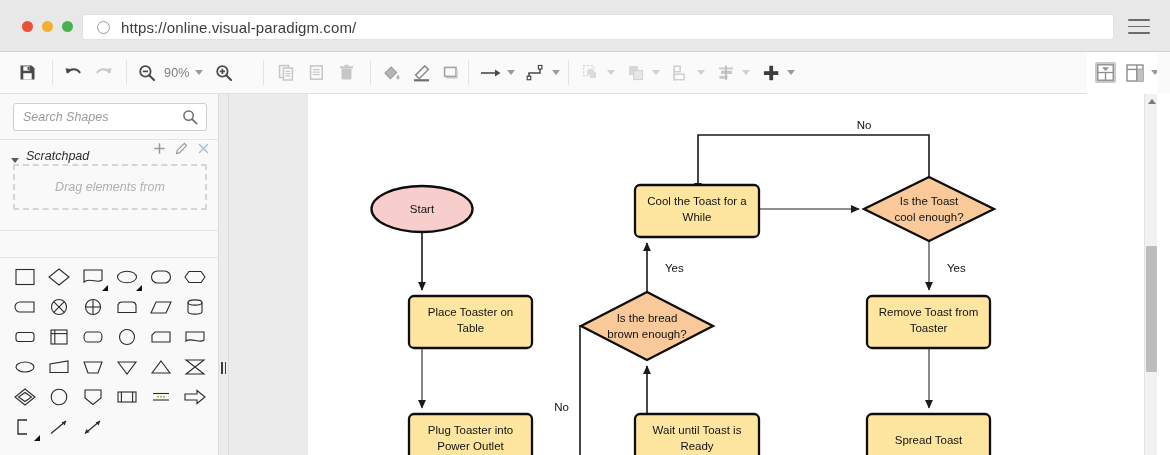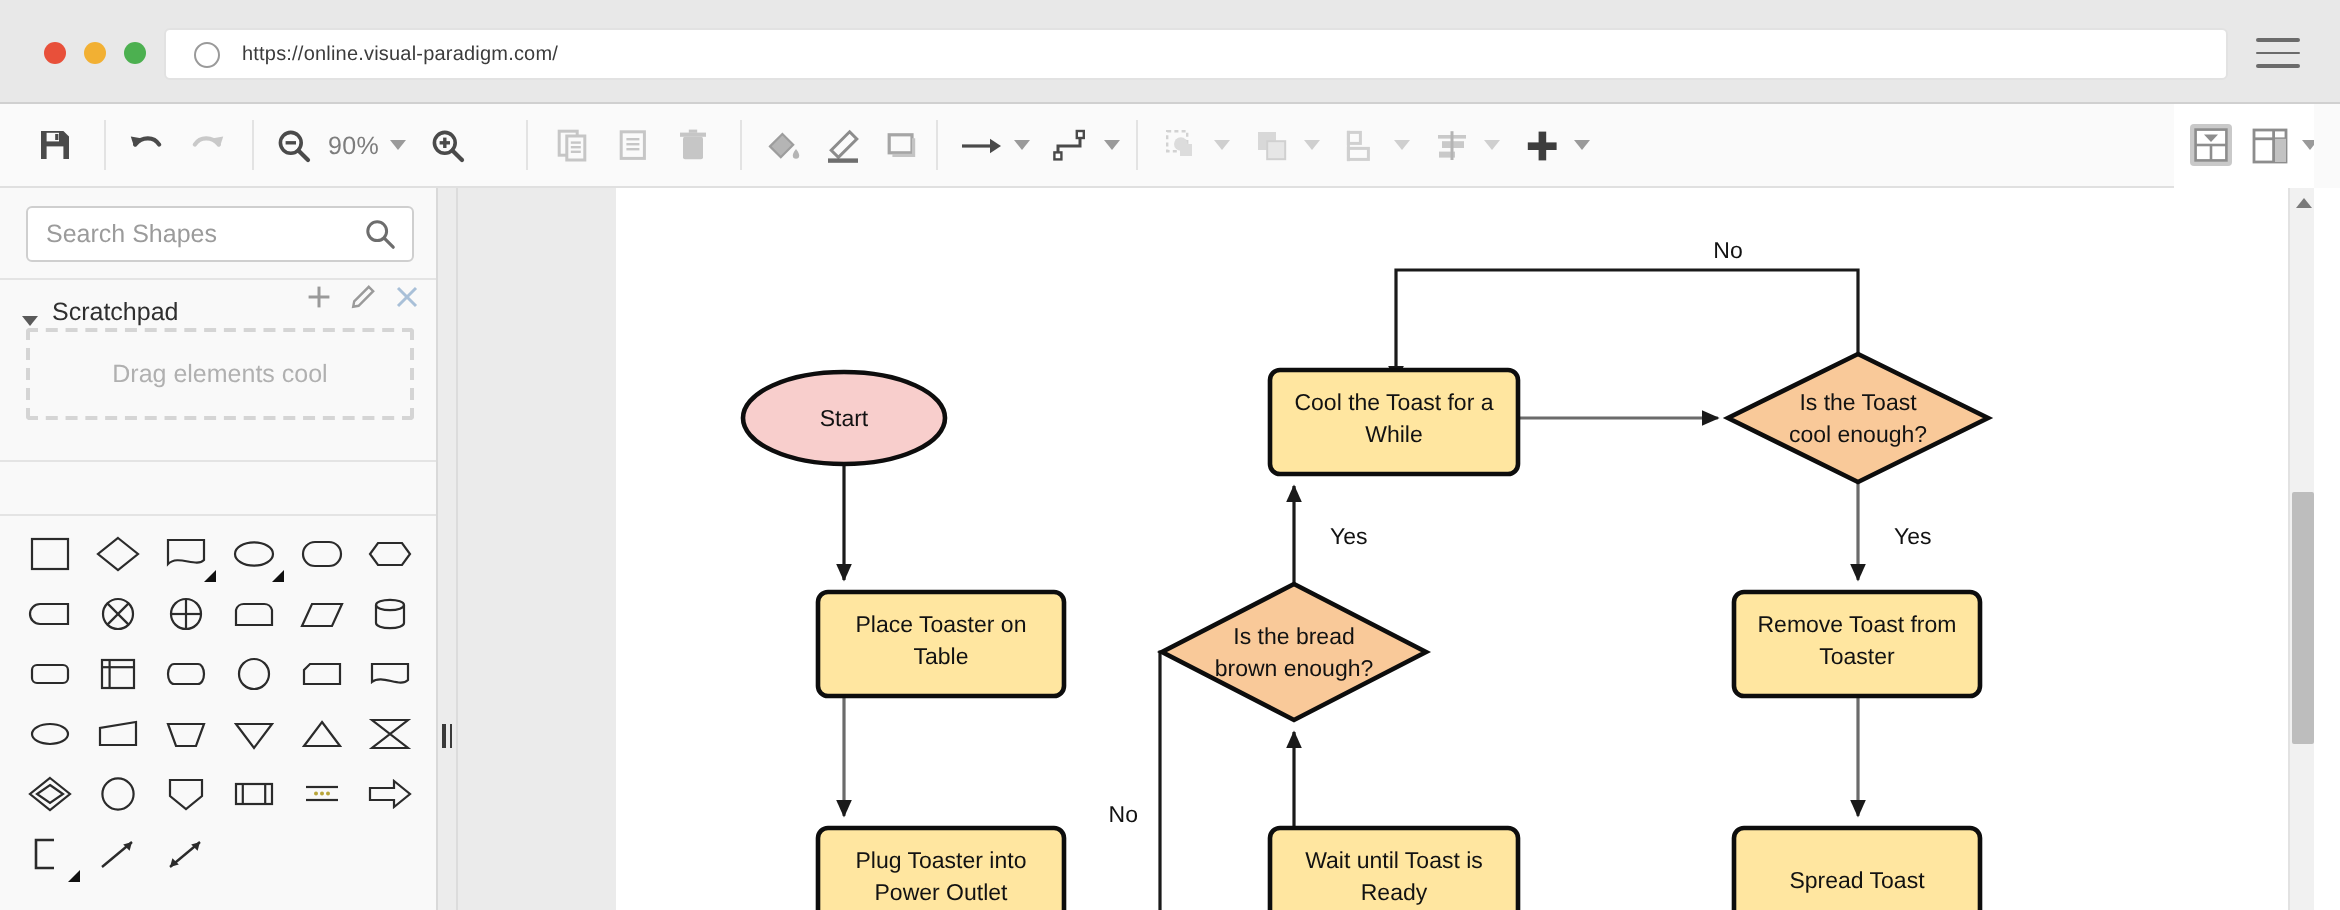--- a/index.html
+++ b/index.html
@@ -20,21 +20,21 @@
   .dot{width:11px;height:11px;border-radius:50%;}
   .dot.red{background:#e8503a;}
   .dot.yellow{background:#f2b033;}
   .dot.green{background:#4cb050;}
   .urlbar{
     position:absolute;left:82px;top:14px;width:1032px;height:26px;
     background:#fff;border-radius:3px;border:1px solid #e2e2e2;box-sizing:border-box;
     display:flex;align-items:center;
   }
   .url-ico{width:13px;height:13px;border:1.6px solid #9a9a9a;border-radius:50%;margin-left:14px;box-sizing:border-box;flex:none;}
-  .url-text{margin-left:11px;font-size:10px;color:#3c3c3c;letter-spacing:.1px;white-space:nowrap;}
+  .url-text{margin-left:11px;font-size:15px;color:#3c3c3c;letter-spacing:.1px;white-space:nowrap;}
   .hamburger{position:absolute;right:20px;top:19px;width:22px;height:15px;display:flex;flex-direction:column;justify-content:space-between;}
   .hamburger i{display:block;height:1.8px;background:#6b6b6b;border-radius:1px;}
 
   
   .toolbar{
     position:absolute;left:0;top:52px;width:1087px;height:42px;
     background:#fafafa;border-bottom:1px solid #e0e0e0;box-sizing:border-box;
   }
   .tgroup{position:absolute;top:0;height:41px;display:flex;align-items:center;}
   .tsep{position:absolute;top:8px;width:1px;height:25px;background:#e3e3e3;}
@@ -49,21 +49,21 @@
     border-top:5px solid #9a9a9a;margin:0 6px 0 1px;
   }
   .caret.dim{border-top-color:#cfcfcf;}
   .zoomtxt{font-size:12.5px;color:#7d7d7d;margin:0 4px 0 2px;letter-spacing:.2px;}
   .tbtn svg{display:block;}
   .panel-ico-active{background:#c9c9c9;border-radius:2px;padding:2px;}
 
   
   .sidebar{
     position:absolute;left:0;top:94px;width:219px;height:361px;
-    background:#f9f9f9;border-right:1px solid #d9d9d9;box-sizing:border-box;overflow:hidden;
+    background:#f9f9f9;border-right:1px solid #d9d9d9;box-sizing:border-box;overflow:hidden;font-style:italic;
   }
   .search-wrap{position:absolute;left:13px;top:9px;width:194px;height:28px;}
   .search-box{
     width:100%;height:100%;box-sizing:border-box;background:#fff;
     border:1px solid #cfcfcf;border-radius:3px;
     display:flex;align-items:center;padding-left:9px;
   }
   .search-box .ph{font-size:12.5px;color:#9b9b9b;}
   .search-ico{position:absolute;right:9px;top:6px;color:#707070;}
   .sec-head{
@@ -373,21 +373,21 @@
         <span>
           <svg width="13" height="13" viewBox="0 0 13 13">
               <line x1="2" y1="2" x2="11" y2="11" stroke="#a9c0d8" stroke-width="1.5"></line>
               <line x1="11" y1="2" x2="2" y2="11" stroke="#a9c0d8" stroke-width="1.5"></line>
             </svg>
         </span>
       </span>
     </div>
 
     <div class="scratch-drop" style="top:70px;">
-      <span>Drag elements cool</span>
+      <span>Drag elements from</span>
     </div>
 
     <div class="divider" style="top:136px;"></div>
 
 
     <div class="divider" style="top:163px;"></div>
 
     <div class="shape-grid" style="top:168px;">
 
       <div class="shape-cell">

